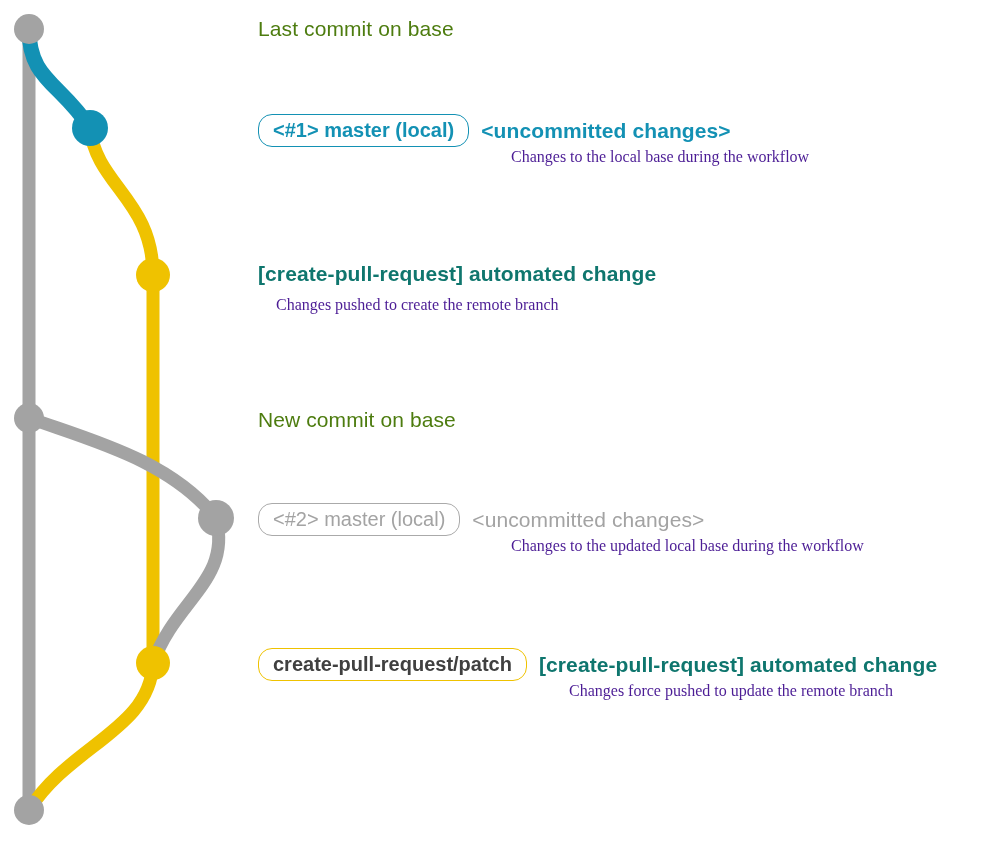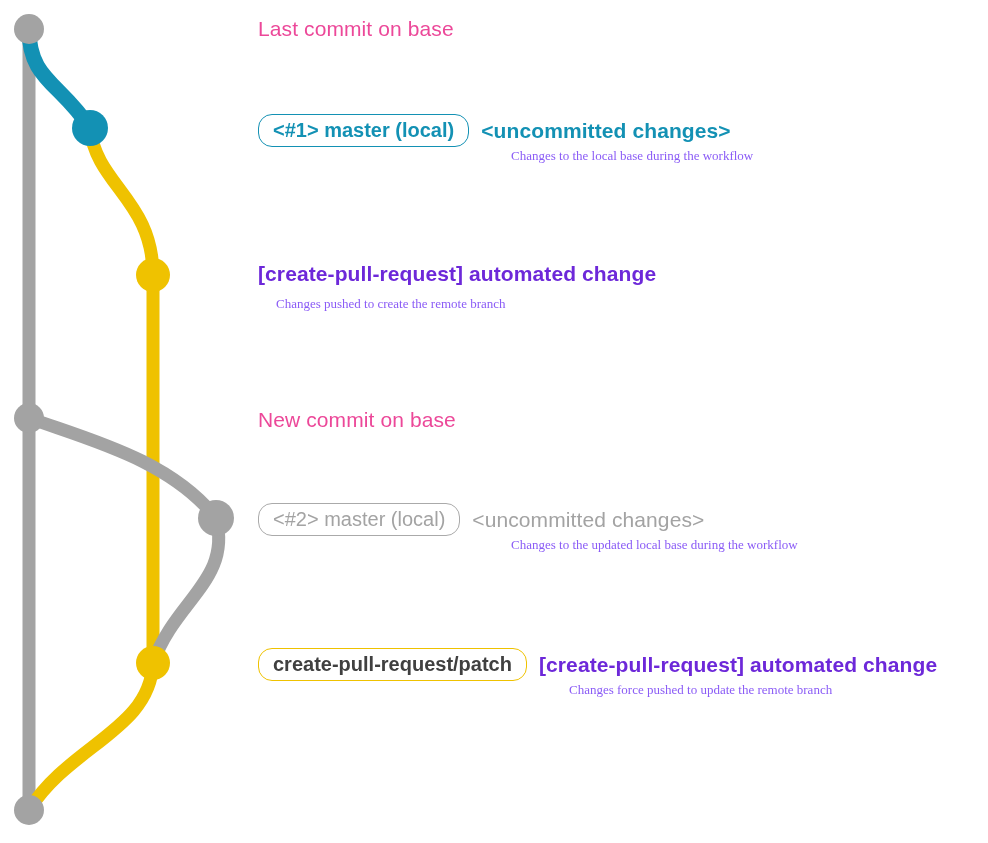--- a/index.html
+++ b/index.html
@@ -31,21 +31,21 @@
   }
   .row {
     position: absolute;
     display: flex;
     align-items: center;
     white-space: nowrap;
   }
   .plain-label {
     font-family: "Liberation Sans", sans-serif;
     font-size: 21px;
-    color: #ec4899;
+    color: #4d7c0f;
     letter-spacing: 0.1px;
   }
   .badge {
     display: inline-block;
     border: 1.6px solid #aaaaaa;
     border-radius: 14px;
     padding: 5px 14px 6px 14px;
     font-family: "Liberation Sans", sans-serif;
     font-size: 20px;
     line-height: 1;
@@ -62,28 +62,28 @@
     border-color: #efc200;
     color: #404040;
     font-weight: bold;
   }
   .subject {
     font-family: "Liberation Sans", sans-serif;
     font-size: 21px;
     letter-spacing: 0.1px;
   }
   .subject.teal { color: #1391b4; font-weight: bold; }
-  .subject.yellow { color: #6d28d9; font-weight: bold; }
+  .subject.yellow { color: #0f766e; font-weight: bold; }
   .subject.gray { color: #a3a3a3; }
   .badge-gap { display: inline-block; width: 12px; }
   .desc {
     position: absolute;
     font-family: "Liberation Serif", serif;
-    font-size: 13px;
-    color: #8b5cf6;
+    font-size: 16px;
+    color: #4c1d95;
     white-space: nowrap;
   }
 </style>
 </head>
 <body>
 
 <svg id="graph" viewBox="0 0 988 843">
 
   <path d="M29,29 L29,418 L29,810" stroke="#a3a3a3" stroke-width="13" fill="none" stroke-linecap="round"></path>
 

